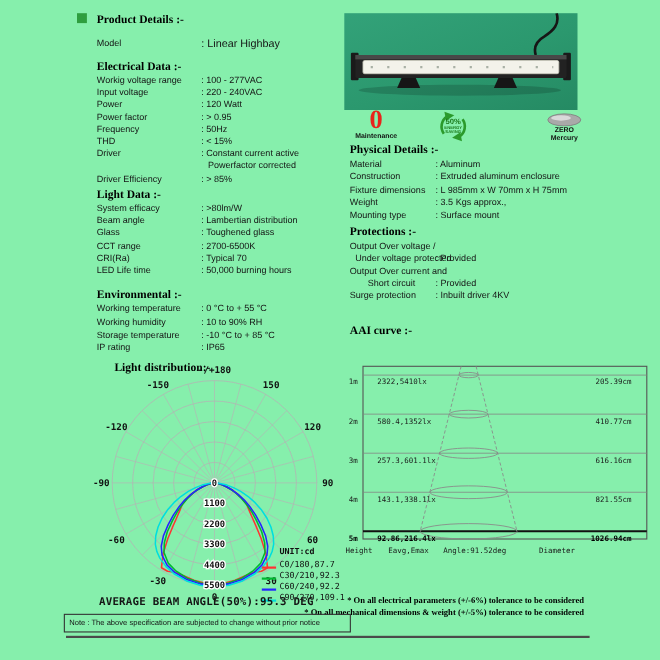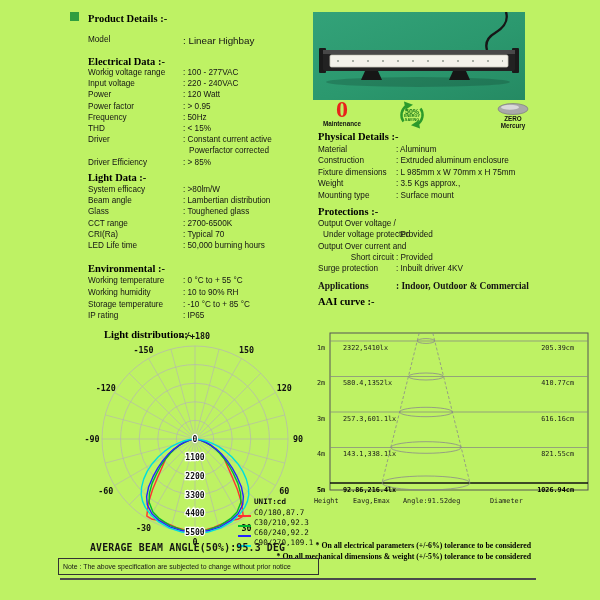--- a/index.html
+++ b/index.html
@@ -1,32 +1,32 @@
 <!DOCTYPE html>
 <html><head>
 <meta charset="utf-8">
 <style>
 *{margin:0;padding:0;box-sizing:border-box}
 body{background:#fff}
-#page{position:relative;width:600px;height:600px;background:#bef264;overflow:hidden;
+#page{position:relative;width:600px;height:600px;background:#86efac;overflow:hidden;
   font-family:"Liberation Sans",sans-serif;color:#141414}
 .hd{position:absolute;font-family:"Liberation Serif",serif;font-weight:bold;font-size:10.5px;white-space:nowrap;color:#000}
 .rows{position:absolute}
 .row{display:flex;white-space:nowrap;font-size:8.2px}
 .rows-l .row{height:11.2px}
 .rows-l .lbl{width:95px;flex:none}
 .rows-r .row{height:11.3px}
 .rows-r .lbl{width:78px;flex:none}
 .rows-env .row{height:11.8px}
 .rows-phys .row{height:11.4px}
 .val{flex:none}
 .model-row .val{font-size:9.8px}
 .cont .val{padding-left:6px}
 .indent .lbl{padding-left:5px}
-.ralign .lbl{text-align:right;padding-right:2px}
+.ralign .lbl{text-align:center;padding-right:2px}
 #brand-sq{position:absolute;left:70px;top:12px;width:9px;height:9px;background:#2f9e3f}
 #photo{position:absolute;left:313px;top:12px;width:212px;height:88px;
   background:linear-gradient(160deg,#33a279 0%,#2b986e 55%,#258a63 100%)}
 #apps-row{position:absolute;left:318px;top:281px;display:flex;white-space:nowrap;
   font-family:"Liberation Serif",serif;font-weight:bold;font-size:9.4px}
 #apps-row .lbl{width:78px;flex:none}
 #polar-wrap{position:absolute;left:85px;top:332px;width:230px;height:220px}
 .ring-lbl{font-family:"DejaVu Sans Mono",monospace;font-weight:bold;font-size:8px;fill:#111;
   paint-order:stroke;stroke:#fff;stroke-width:2.4px}
 .ang-lbl{font-family:"DejaVu Sans Mono",monospace;font-weight:bold;font-size:8.4px;fill:#111}
@@ -320,24 +320,20 @@
     <div class="row ralign">
         <span class="lbl">Short circuit</span>
         <span class="val">: Provided</span>
       </div>
     <div class="row">
         <span class="lbl">Surge protection</span>
         <span class="val">: Inbuilt driver 4KV</span>
       </div>
   </div>
 
-  <div id="apps-row">
-    <span class="lbl">Applications</span>
-    <span class="val">: Indoor, Outdoor &amp; Commercial</span>
-  </div>
 
   <div class="hd" style="left:318px;top:296px">AAI curve :-</div>
   <div id="aai-wrap">
     <svg id="aai-svg" width="284" height="184" viewBox="0 0 284 184">
         <rect x="18" y="5" width="258" height="157" fill="none" stroke="#555" stroke-width="1"></rect>
         <line x1="107.2" y1="5" x2="70" y2="155" stroke="#8a8a8a" stroke-width="0.8" stroke-dasharray="3 2"></line>
         <line x1="120.8" y1="5" x2="158" y2="155" stroke="#8a8a8a" stroke-width="0.8" stroke-dasharray="3 2"></line>
         <line x1="18" y1="13" x2="276" y2="13" stroke="#828282" stroke-width="0.7"></line>
         <ellipse cx="114" cy="13" rx="8.8" ry="2.4" fill="none" stroke="#8a8a8a" stroke-width="0.8"></ellipse>
         <text x="5" y="21.5" class="aai-t">1m</text>

